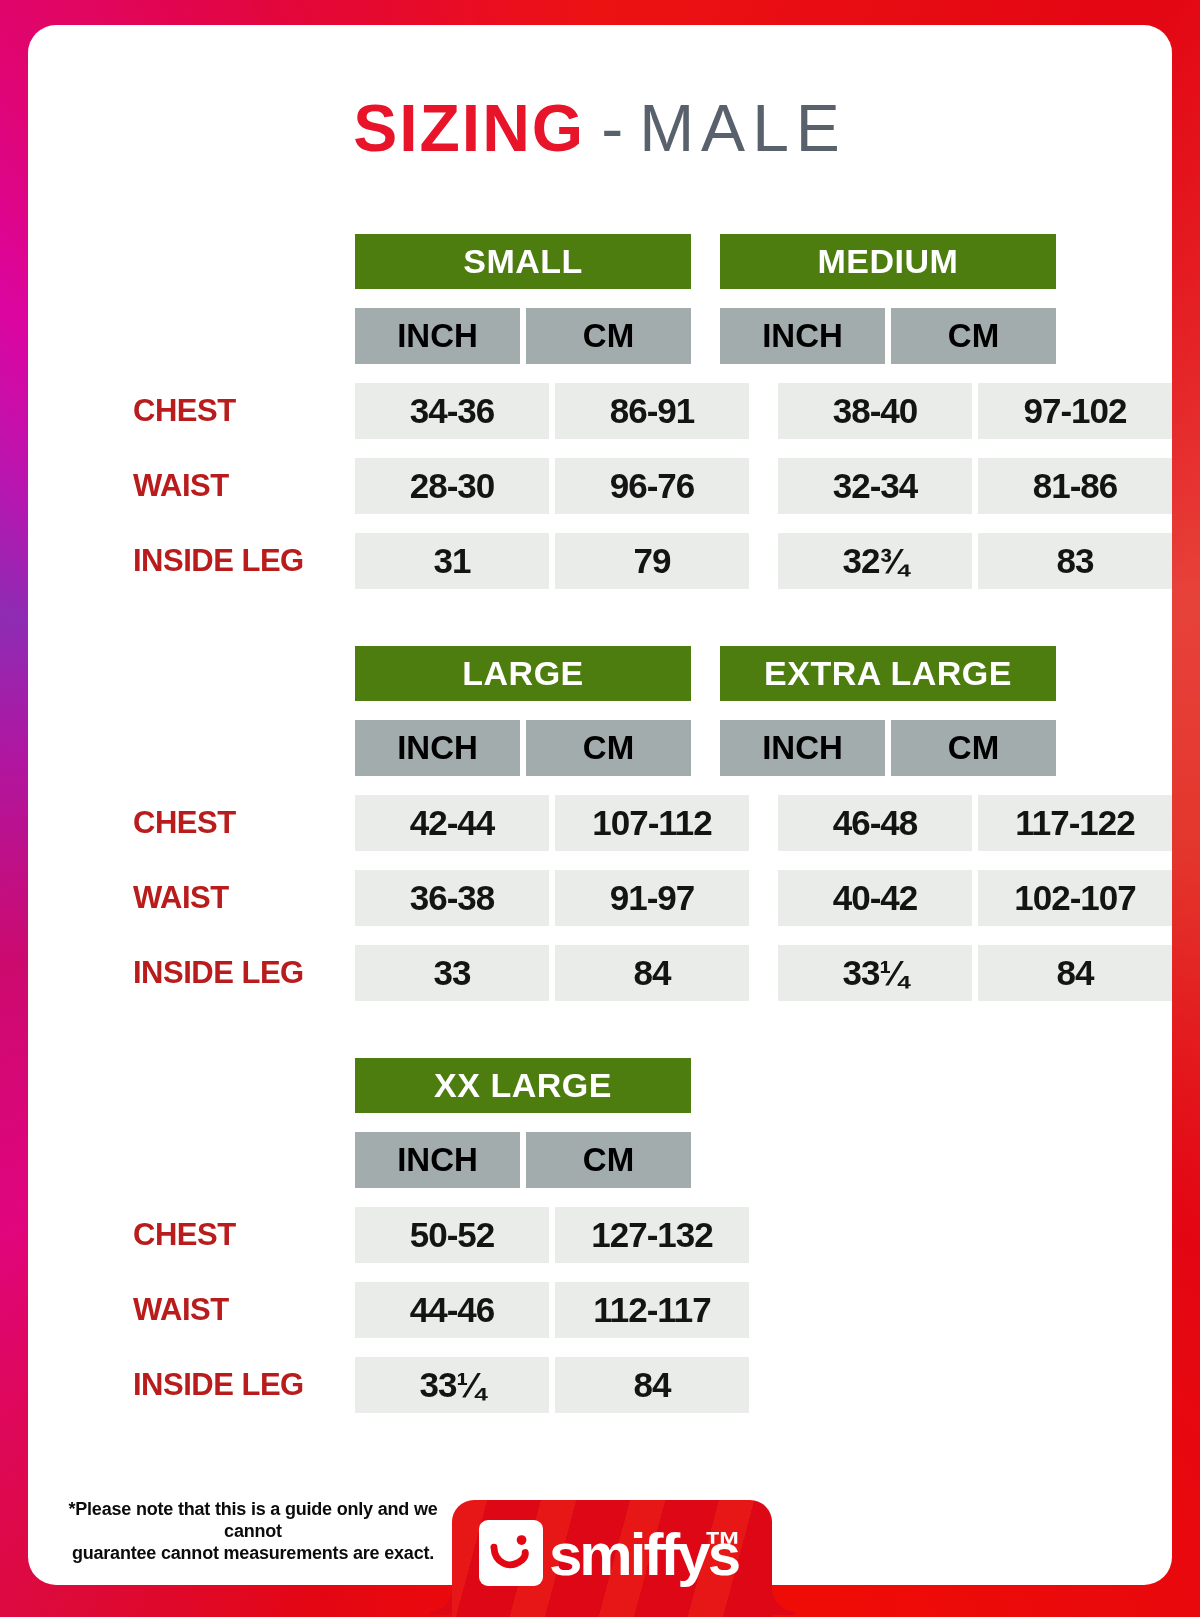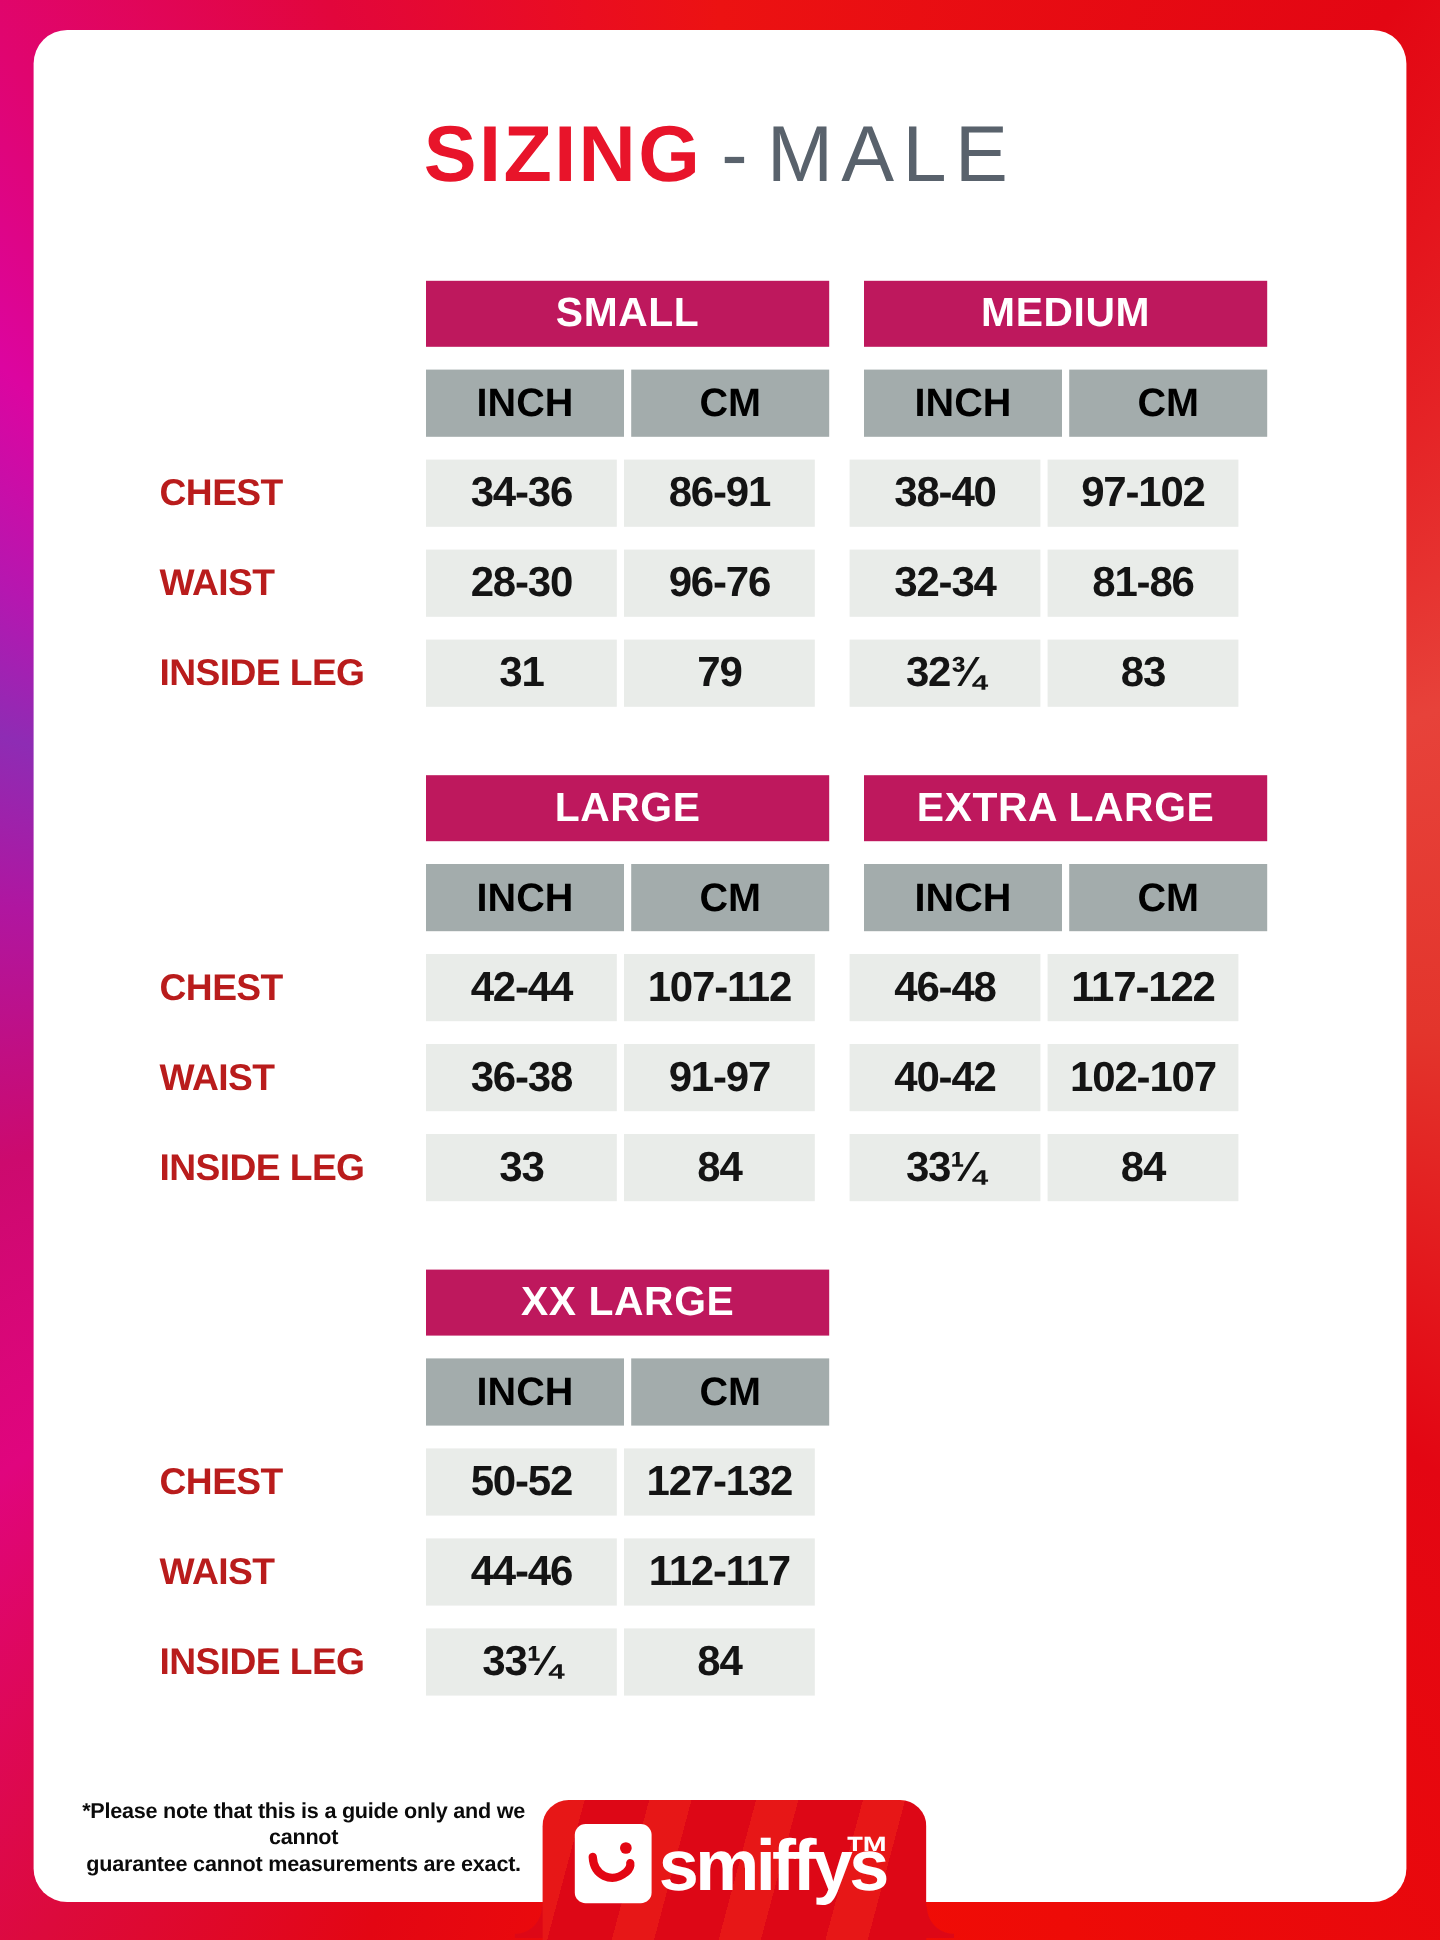--- a/index.html
+++ b/index.html
@@ -32,31 +32,31 @@
   #tables { margin-top:73px; }
   .size-table { margin-left:105px; }
   .size-table + .size-table { margin-top:57px; }
   .trow { display:flex; margin-bottom:19px; }
   .trow:last-child { margin-bottom:0; }
   .lbl {
     width:222px; display:flex; align-items:center;
     color:#b91c1c; font-weight:bold; font-size:31px; letter-spacing:-0.5px;
   }
   .hdr {
-    width:336px; height:55px; background:#be185d; color:#fff;
+    width:336px; height:55px; background:#4d7c0f; color:#fff;
     display:flex; align-items:center; justify-content:center;
     font-size:34px; font-weight:bold; letter-spacing:0.5px;
   }
   .sub {
     width:165px; height:56px; background:#a3acac; color:#000000;
     display:flex; align-items:center; justify-content:center;
     font-size:33px; font-weight:bold;
   }
   .val {
-    width:159px; height:56px; background:#e9ece9; color:#141414;
+    width:194px; height:56px; background:#e9ece9; color:#141414;
     display:flex; align-items:center; justify-content:center;
     font-size:35px; font-weight:bold; letter-spacing:-1px;
   }
   .cgap { margin-left:6px; }
   .ggap { margin-left:29px; }
 
   
   .note {
     position:absolute; left:10px; bottom:21px; width:430px; text-align:center;
     font-size:18px; font-weight:bold; line-height:22px; color:#0b0b0b; letter-spacing:-0.2px;

